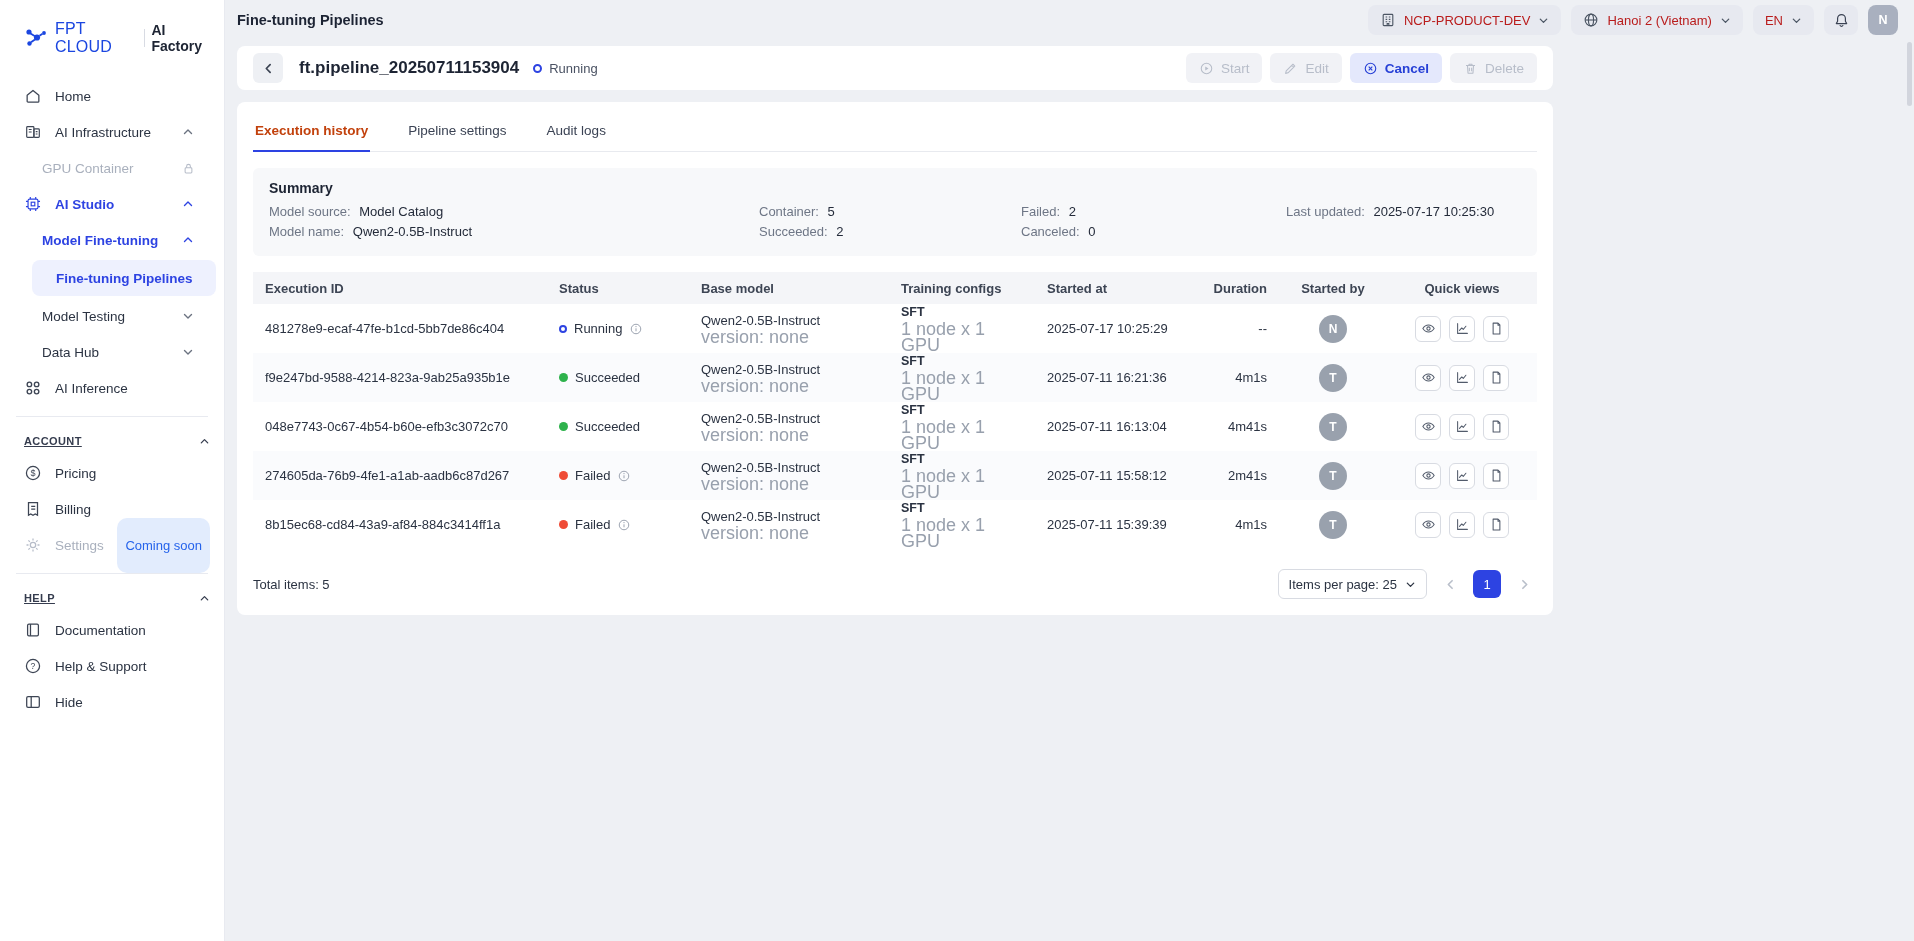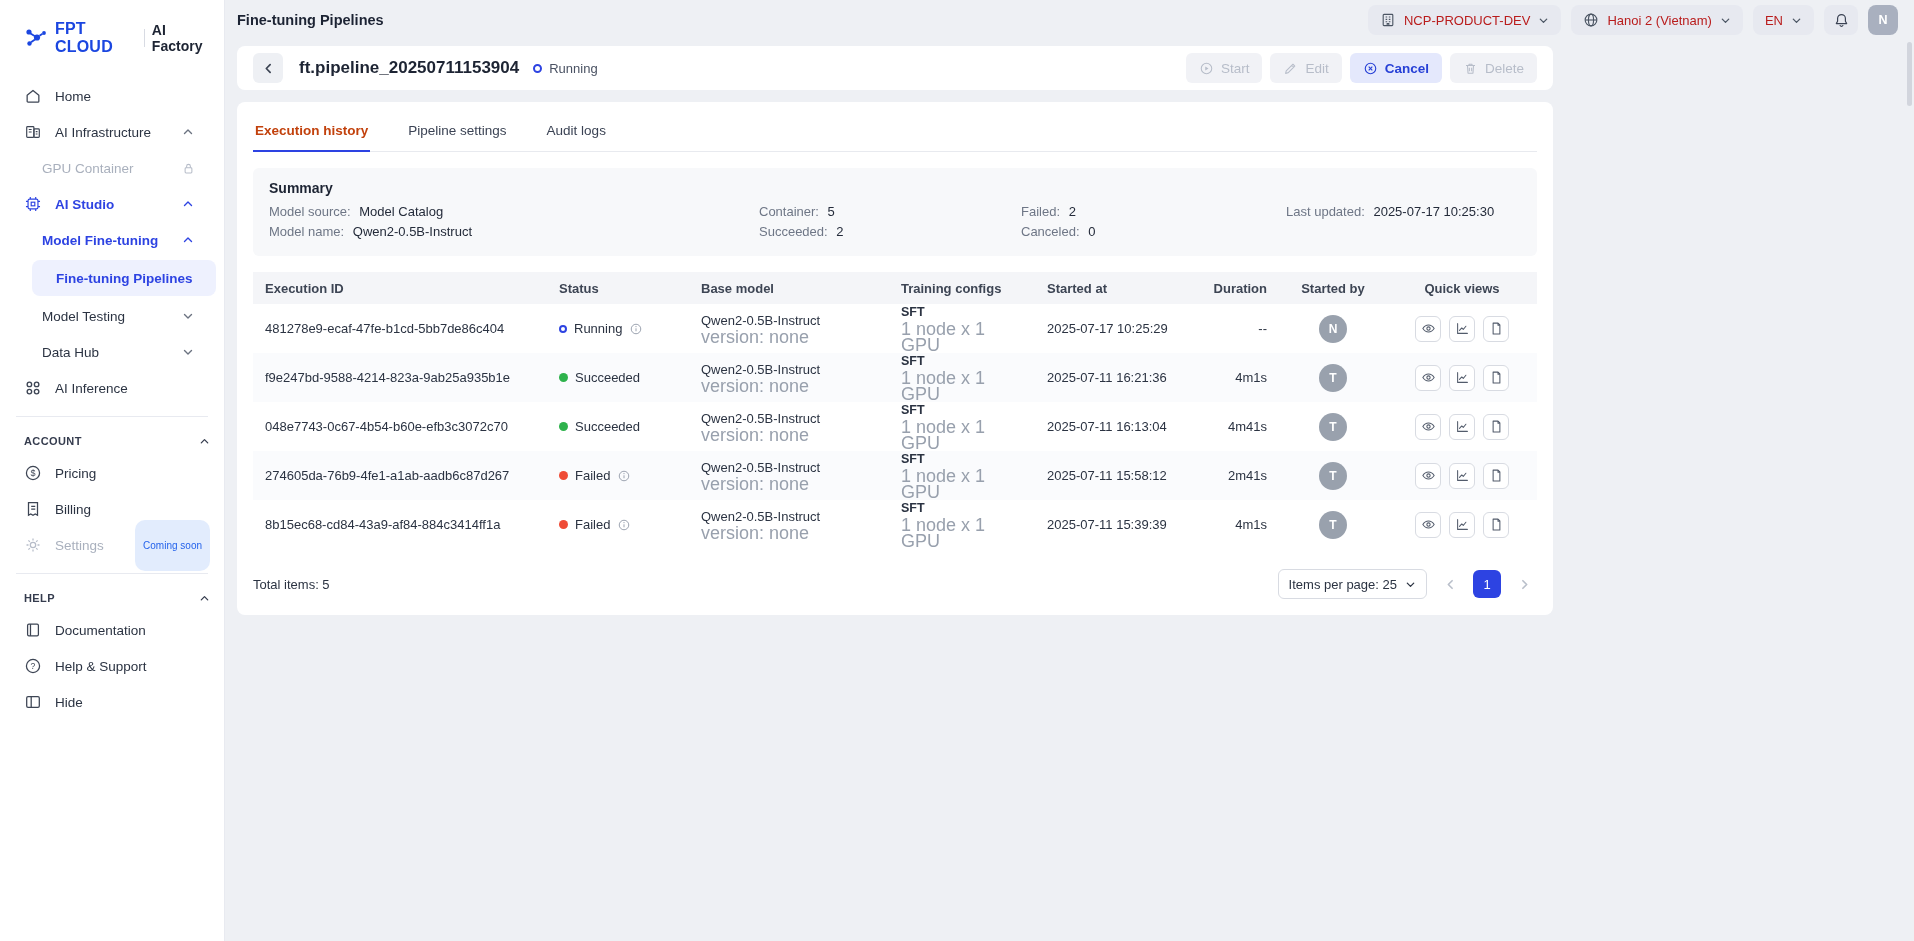--- a/index.html
+++ b/index.html
@@ -5,40 +5,40 @@
   * { margin:0; padding:0; box-sizing:border-box; }
   html,body { width:1914px; height:941px; overflow:hidden; }
   body { font-family:"Liberation Sans", sans-serif; background:#eef0f4; display:flex; color:#2b3342; }
   svg { display:block; }
   .ic { display:inline-flex; align-items:center; justify-content:center; flex:none; }
 
   
   .sidebar { width:225px; height:100%; background:#ffffff; border-right:1px solid #e8eaf0; display:flex; flex-direction:column; flex:none; }
   .logo-row { display:flex; align-items:center; gap:7px; padding:20px 12px 16px 24px; }
   .logo-mark { color:#1b46e0; }
-  .logo-text { font-size:16px; font-weight:bold; color:#1b46e0; letter-spacing:.2px; }
+  .logo-text { font-size:16px; font-weight:normal; color:#1b46e0; letter-spacing:.2px; }
   .logo-sep { width:1px; height:18px; background:#d8dbe3; }
   .logo-product { font-size:14px; font-weight:bold; color:#1d2433; }
 
   .nav { flex:1; padding:6px 0; }
   .nav-item { display:flex; align-items:center; height:36px; padding:0 14px 0 24px; font-size:13.5px; color:#2b3342; cursor:pointer; }
   .nav-item .ic { width:18px; height:18px; margin-right:13px; color:#3d4554; }
   .nav-item .lbl { flex:1; }
   .nav-item .chev { color:#6b7280; }
   .nav-item.active { color:#2d43e2; font-weight:bold; }
   .nav-item.active .ic { color:#2d43e2; }
   .nav-item.active .chev { color:#2d43e2; }
   .nav-item.disabled { color:#a9b0bd; }
   .nav-item.disabled .ic { color:#b7bdc9; }
   .nav-sub { padding-left:42px;gap:7px; }
   .nav-pill { margin:2px 8px 2px 32px; height:36px; display:flex; align-items:center; padding:0 14px 0 24px; background:#eef1fe; border-radius:8px; font-size:13.5px; font-weight:bold; color:#2d43e2; cursor:pointer; }
   .nav-divider { height:1px; background:#e8eaf0; margin:10px 16px; }
   .nav-section { display:flex; align-items:center; padding:8px 14px 8px 24px; font-size:11px; font-weight:bold; color:#353c4e; letter-spacing:.4px; }
-  .nav-section .lbl { flex:1; }
-  .badge-soon { margin-left:auto; background:#e2ecfd; color:#2563eb; font-size:10px; padding:20px 8px; border-radius:10px; font-weight:normal; }
+  .nav-section .lbl { flex:1;text-decoration:underline; }
+  .badge-soon { margin-left:auto; background:#e2ecfd; color:#2563eb; font-size:13px; padding:20px 8px; border-radius:10px; font-weight:normal; }
 
   
   .main { flex:1; display:flex; flex-direction:column; min-width:0; position:relative; }
   .topbar { height:40px; display:flex; align-items:center; padding:0 16px 0 12px; }
   .page-title { font-size:14.5px; font-weight:bold; color:#1c2333; }
   .topbar-right { margin-left:auto; display:flex; align-items:center; gap:10px; }
   .pill { height:30px; display:flex; align-items:center; gap:8px; background:#e7e9f0; border-radius:8px; padding:0 12px; font-size:13px; color:#b91c1c; cursor:pointer; }
   .pill .ic { color:#4b5563; }
   .bell-btn { width:34px; height:30px; display:flex; align-items:center; justify-content:center; background:#e7e9f0; border-radius:8px; color:#3b4354; cursor:pointer; }
   .avatar-sq { width:30px; height:30px; border-radius:8px; background:#a9b0bf; color:#fff; font-size:12.5px; font-weight:bold; display:flex; align-items:center; justify-content:center; cursor:pointer; }

